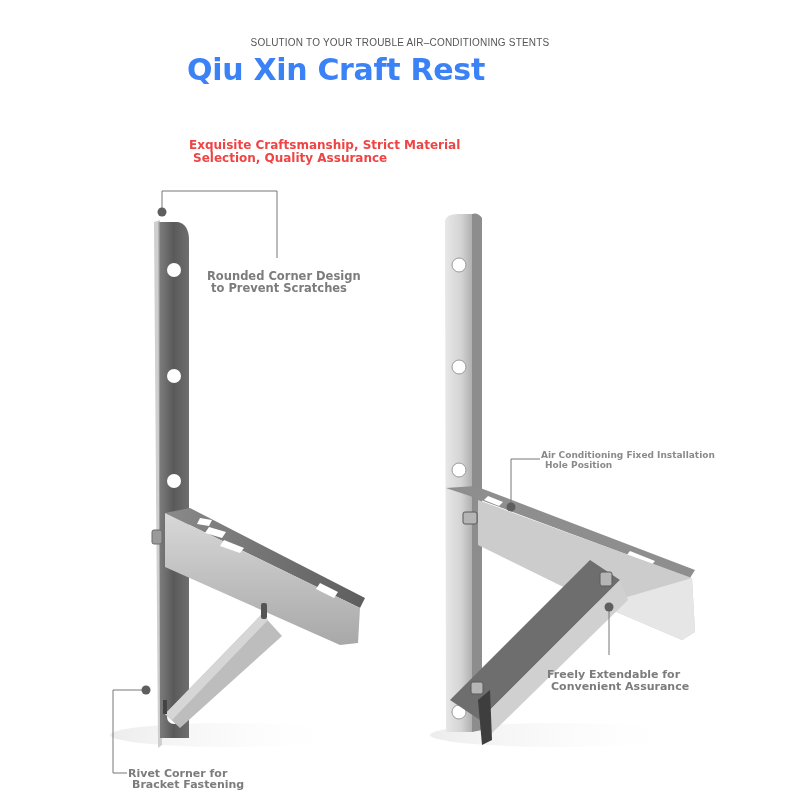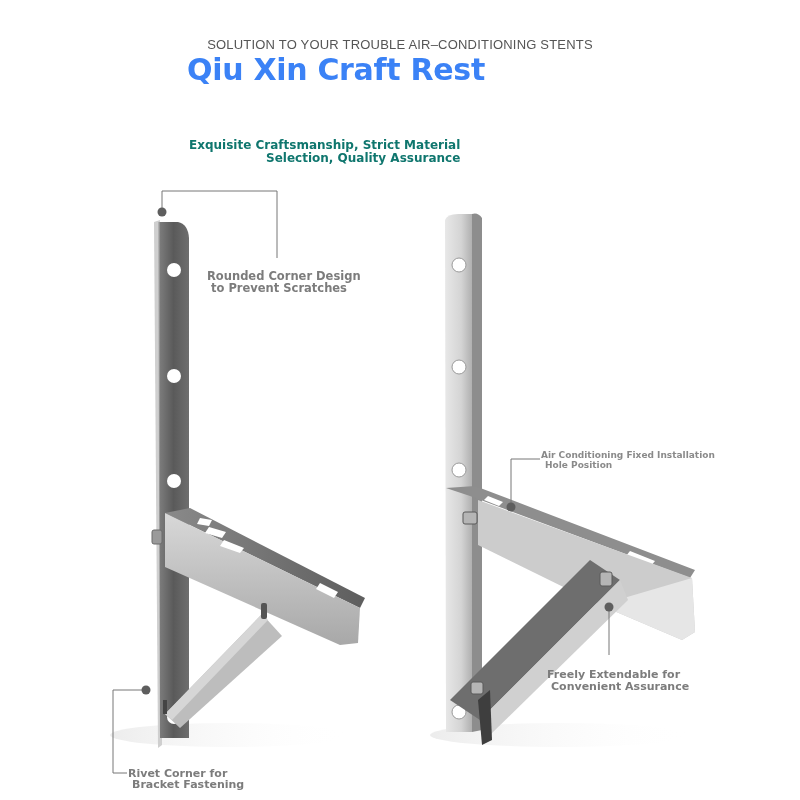--- a/index.html
+++ b/index.html
@@ -1,22 +1,22 @@
 <!DOCTYPE html>
 <html><head>
   <meta charset="utf-8">
   <style>
     html, body { margin:0; padding:0; background:#ffffff; }
     body { width:800px; height:800px; position:relative; overflow:hidden; font-family:"Liberation Sans", sans-serif; }
     .abs { position:absolute; }
-    .tagline { left:0; width:800px; top:37px; text-align:center; font-size:13px; color:#555555; letter-spacing:0.2px; font-family:"Liberation Sans", sans-serif; }
+    .tagline { left:0; width:800px; top:37px; text-align:center; font-size:10px; color:#555555; letter-spacing:0.2px; font-family:"Liberation Sans", sans-serif; }
     .title { left:187px; top:56px; color:#3b82f6; font-weight:bold; font-size:30px; line-height:27px; font-family:"DejaVu Sans", sans-serif; letter-spacing:-0.3px; }
     .title .l2 { padding-left:8px; display:block; }
-    .subtitle { left:189px; top:139px; color:#0f766e; font-weight:bold; font-size:12px; line-height:12.5px; font-family:"DejaVu Sans", sans-serif; }
-    .subtitle .l2 { display:block; padding-left:4px;text-align:right; }
+    .subtitle { left:189px; top:139px; color:#ef4444; font-weight:bold; font-size:12px; line-height:12.5px; font-family:"DejaVu Sans", sans-serif; }
+    .subtitle .l2 { display:block; padding-left:4px; }
     .annot { color:#7c7c7c; font-weight:bold; font-family:"DejaVu Sans", sans-serif; }
     .annot .l2 { display:block; padding-left:4px; }
     .a1 { left:207px; top:270px; font-size:11.5px; line-height:12px; }
     .a2 { left:541px; top:451px; font-size:9px; line-height:9.5px; color:#8a8a8a; }
     .a3 { left:547px; top:669px; font-size:11px; line-height:11.5px; }
     .a4 { left:128px; top:768px; font-size:11px; line-height:11px; }
     svg.art { position:absolute; left:0; top:0; }
   </style>
 </head>
 <body>

